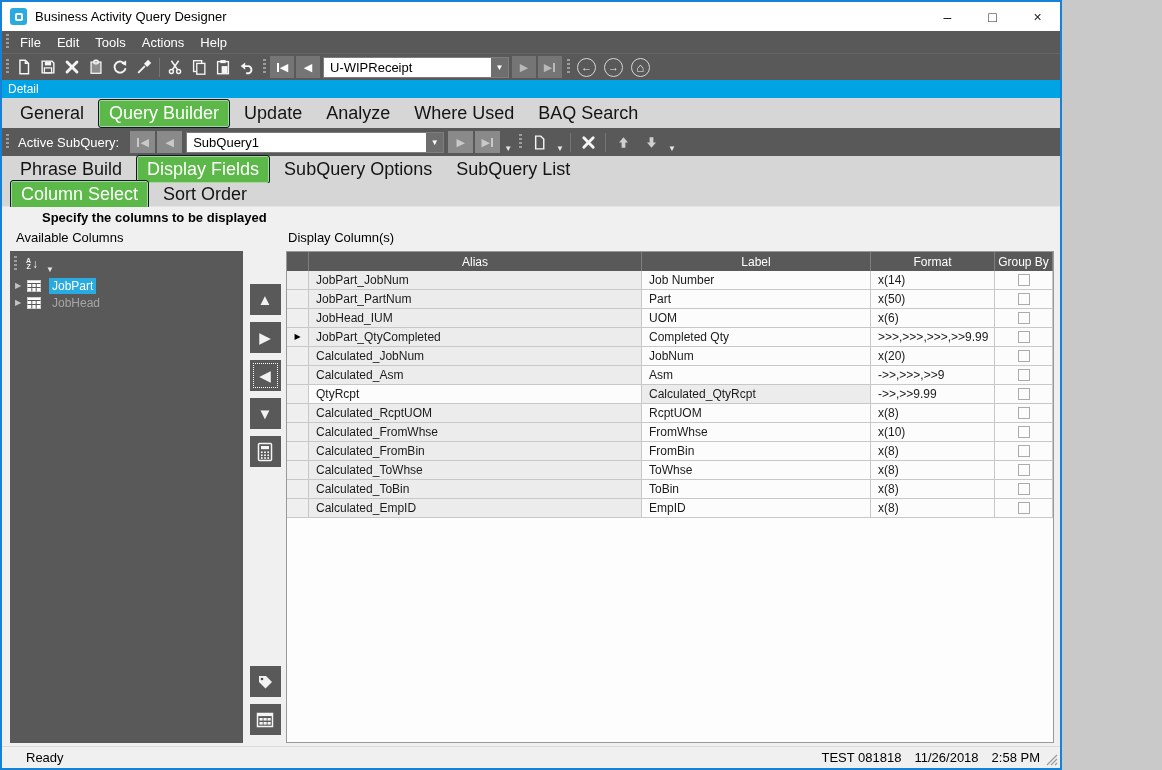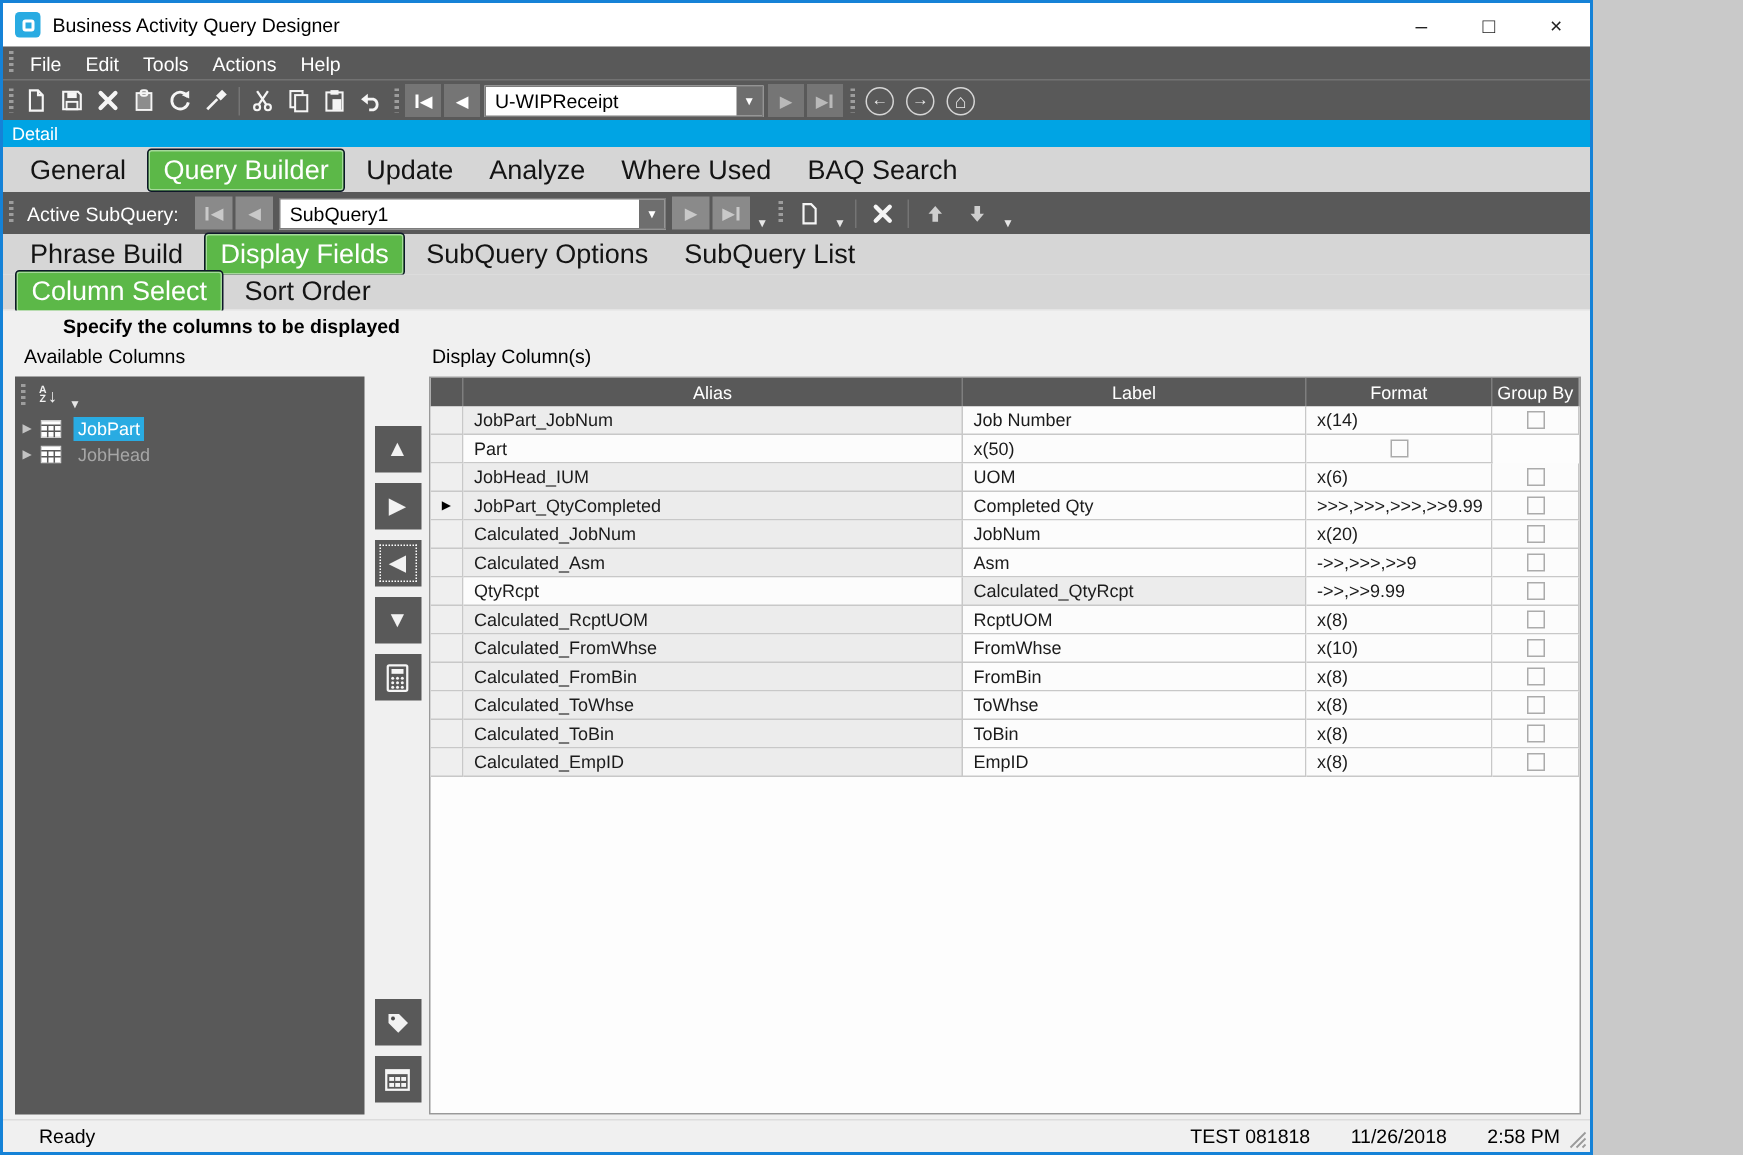--- a/index.html
+++ b/index.html
@@ -81,21 +81,21 @@
   .c-alias{background:#ececec;padding-left:7px;}
   .c-label{background:#fcfcfc;padding-left:7px;}
   .c-format{background:#fcfcfc;padding-left:7px;}
   .c-group{background:#fcfcfc;display:flex;align-items:center;justify-content:center;}
   .checkbox{width:12px;height:12px;border:1px solid #ababab;background:#fcfcfc;}
   .row-arrow{font-size:8px;color:#000;}
 
   
   .statusbar{height:22px;background:#f0f0f0;border-top:1px solid #dcdcdc;display:flex;align-items:center;font-size:13px;color:#000;flex:0 0 auto;position:relative;}
   .status-left{padding-left:24px;}
-  .status-right{margin-left:auto;display:flex;gap:27px;padding-right:20px;}
+  .status-right{margin-left:auto;display:flex;gap:13px;padding-right:20px;}
   .resize-grip{position:absolute;right:2px;bottom:2px;}
 </style>
 </head>
 <body>
 
 <div class="window">
 
   <div class="titlebar">
     <span class="app-icon">
         <i></i>
@@ -391,20 +391,21 @@
             <div class="c c-sel"></div>
             <div class="c c-alias">JobPart_JobNum</div>
             <div class="c c-label">Job Number</div>
             <div class="c c-format">x(14)</div>
             <div class="c c-group">
               <span class="checkbox"></span>
             </div>
           </div>
           <div class="g-row">
             <div class="c c-sel"></div>
+            <div class="c c-alias">JobPart_PartNum</div>
             <div class="c c-label">Part</div>
             <div class="c c-format">x(50)</div>
             <div class="c c-group">
               <span class="checkbox"></span>
             </div>
           </div>
           <div class="g-row">
             <div class="c c-sel"></div>
             <div class="c c-alias">JobHead_IUM</div>
             <div class="c c-label">UOM</div>

